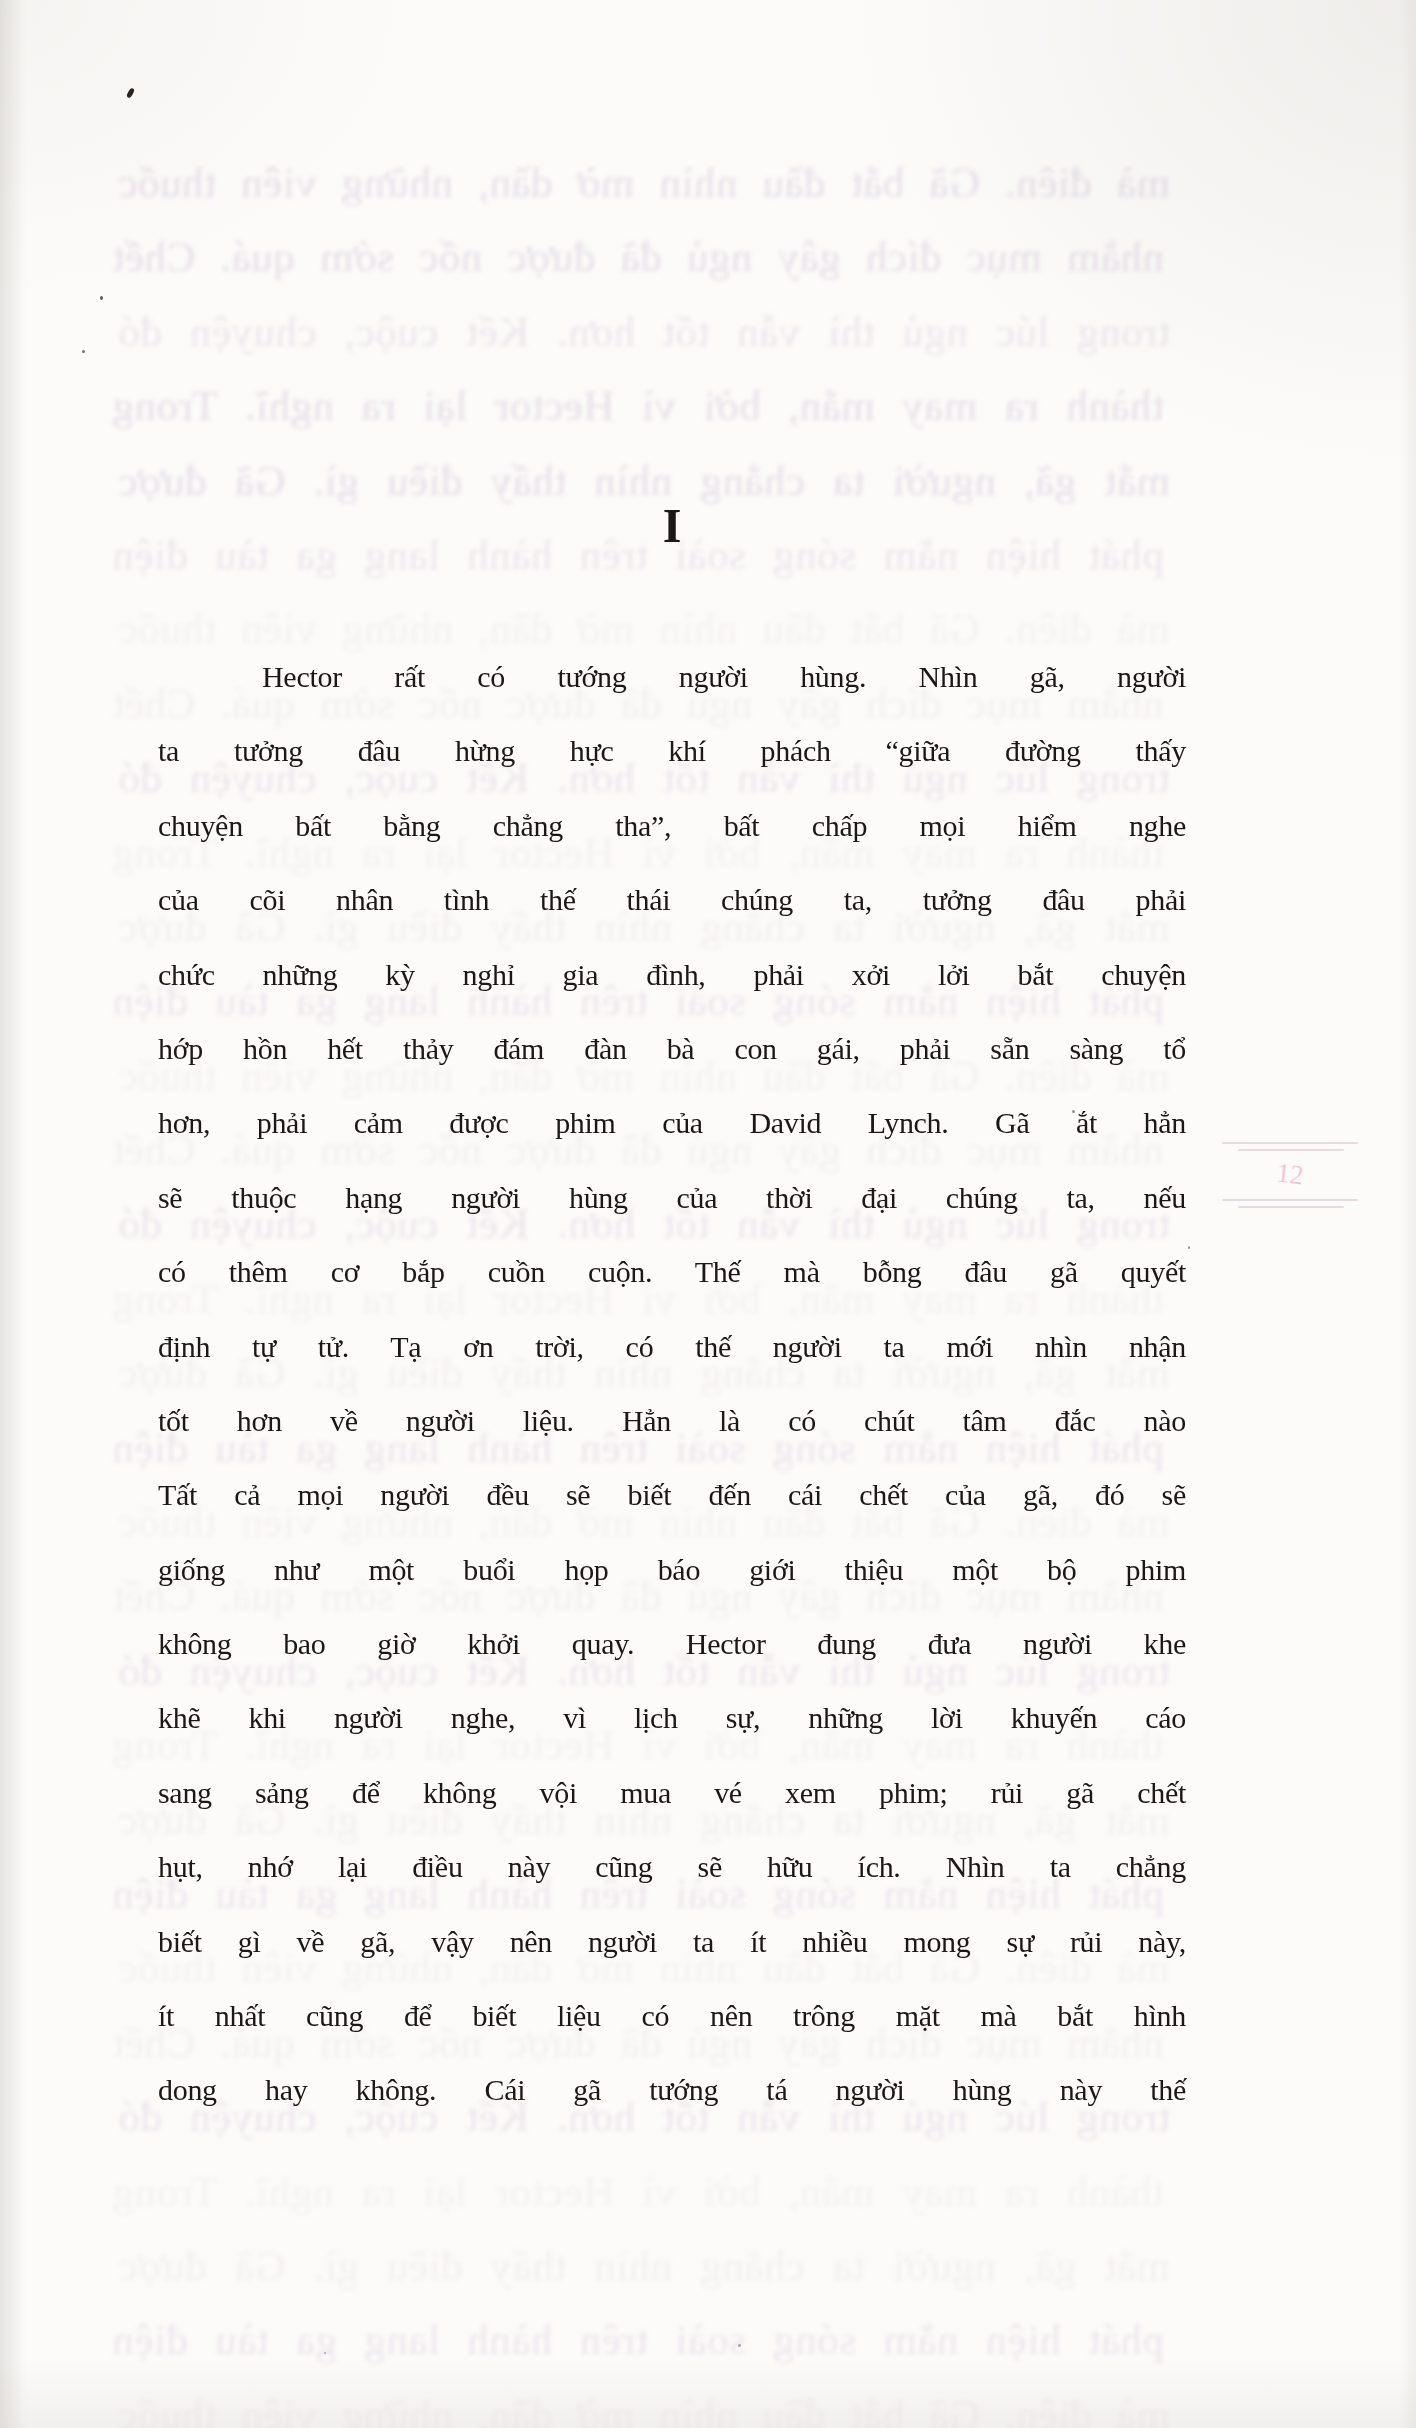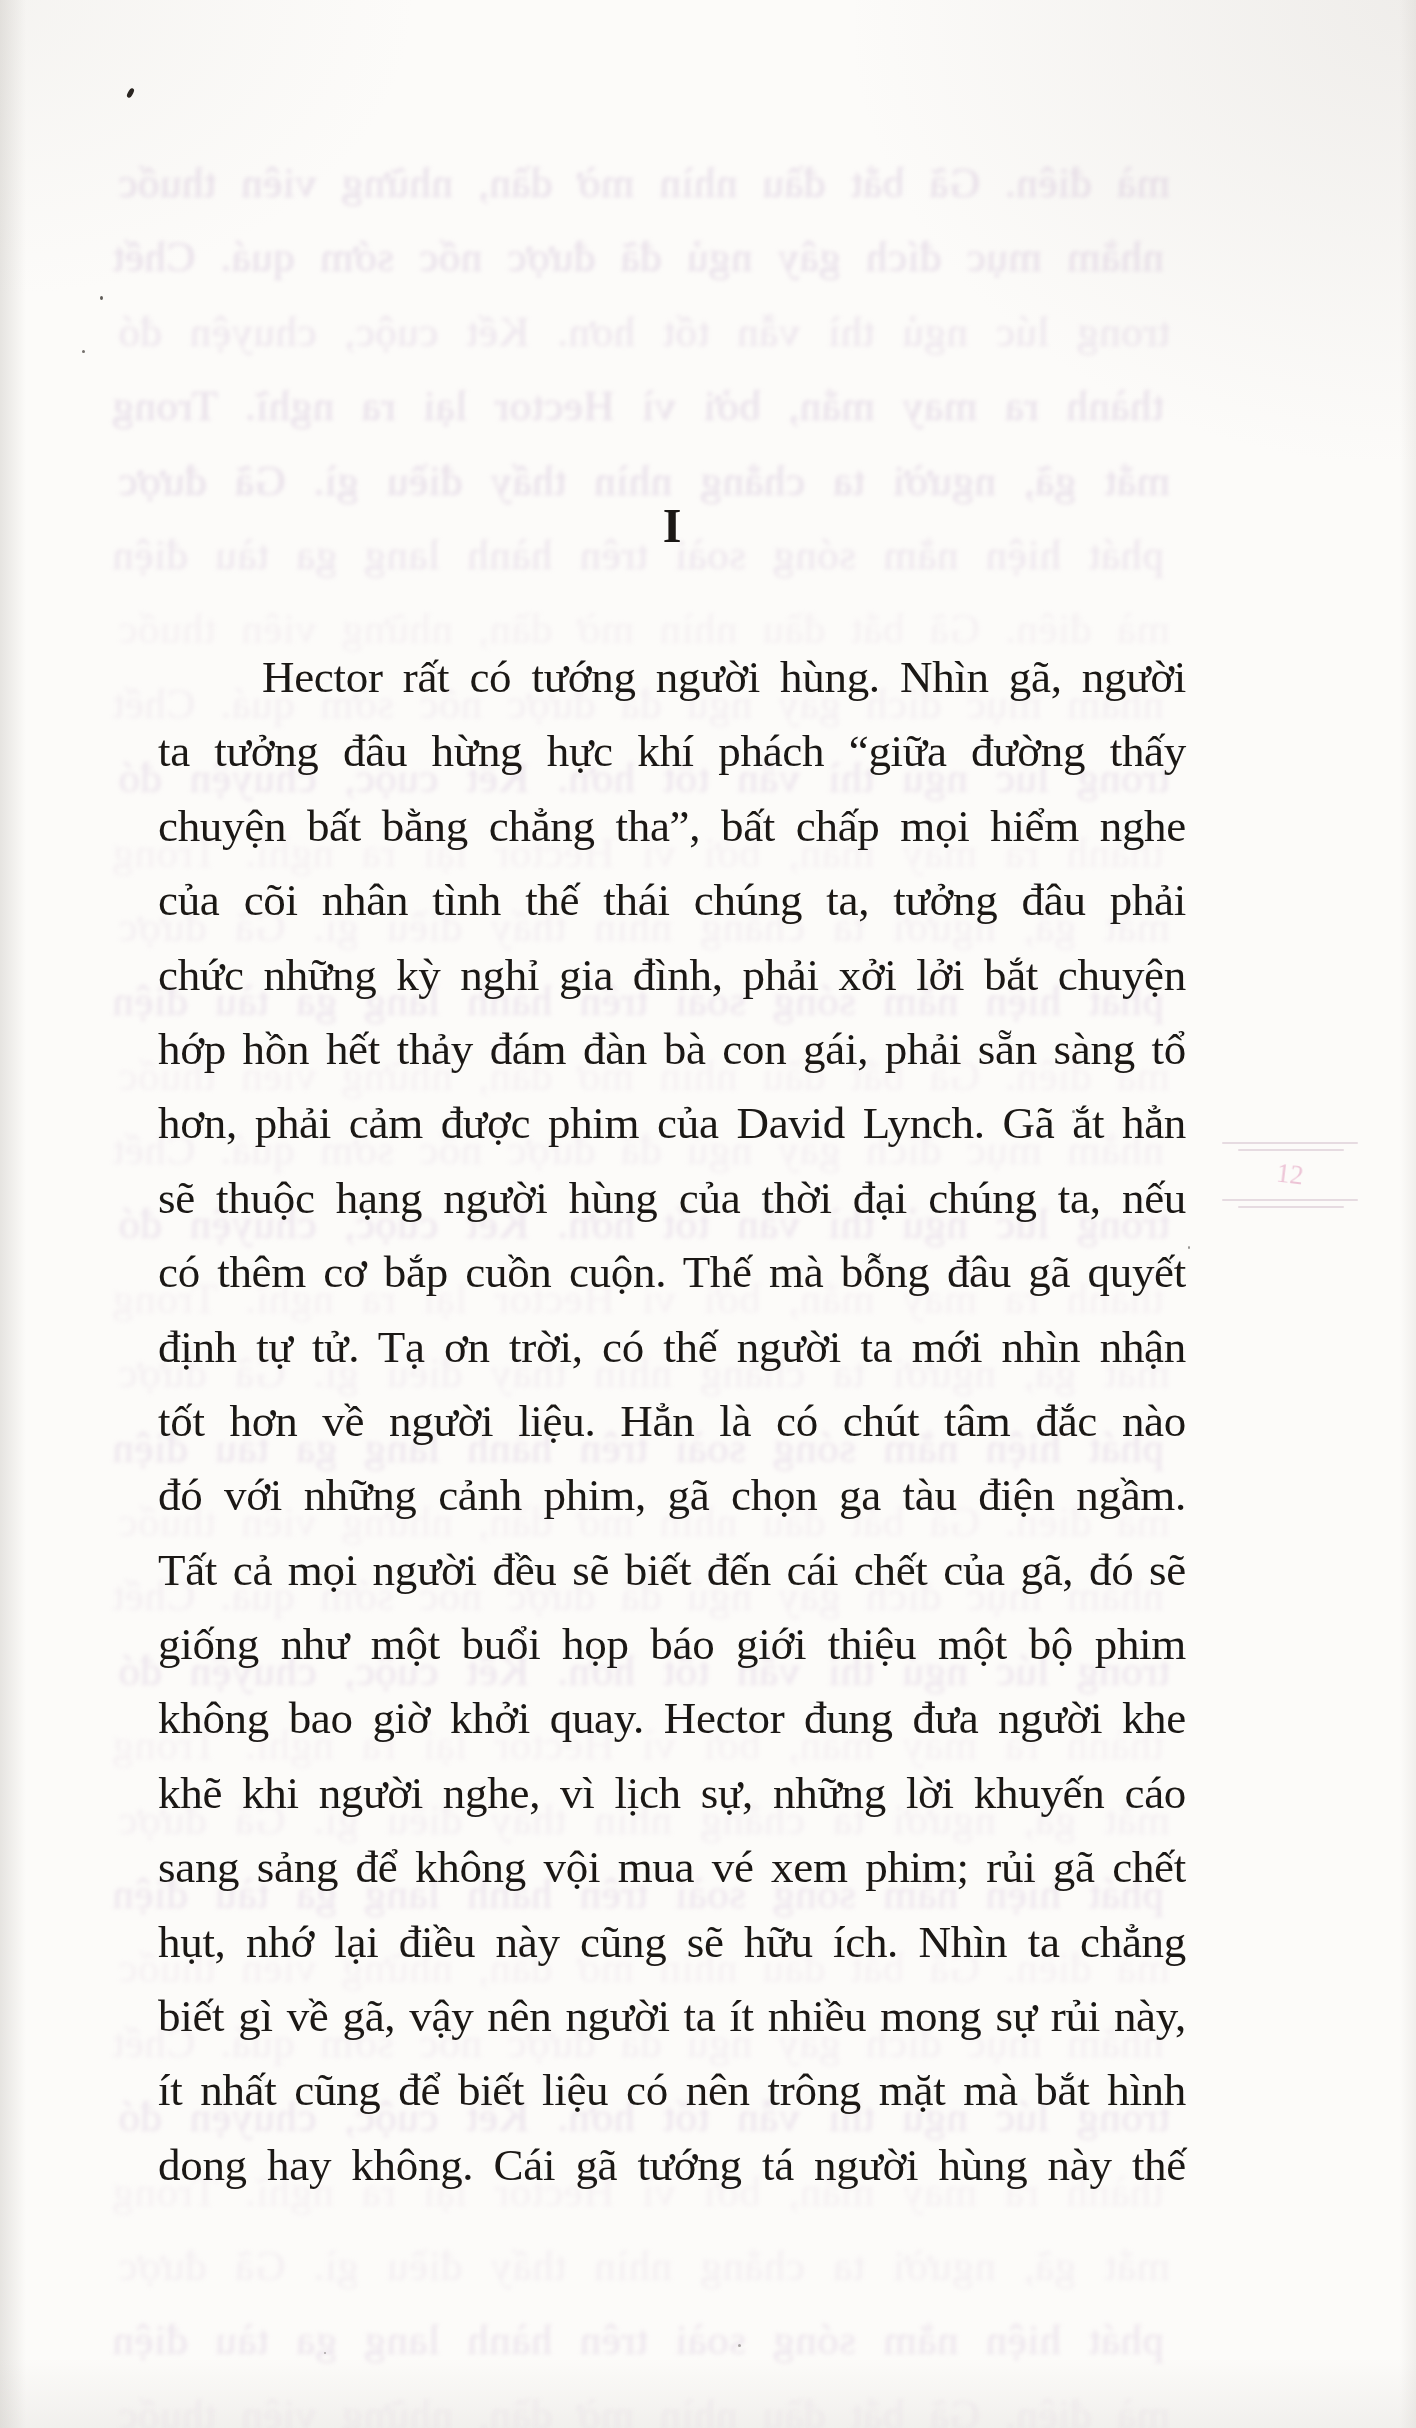--- a/index.html
+++ b/index.html
@@ -49,21 +49,21 @@
   .gline:nth-child(3n+7){opacity:.14;}
 
   .chapter{
     position:absolute;left:158px;top:498px;width:1028px;
     text-align:center;
     font-size:48px;font-weight:600;color:var(--ink);
   }
 
   .body-text{
     position:absolute;left:158px;top:640px;width:1028px;
-    font-size:45px;line-height:74.4px;color:var(--ink);
+    font-size:30px;line-height:74.4px;color:var(--ink);
     letter-spacing:-.3px;
   }
   .bline{
     height:74.4px;
     text-align:justify;text-align-last:justify;
     white-space:nowrap;
   }
   .bline.indent{padding-left:104px;}
 
   
@@ -146,21 +146,20 @@
       <div class="bline">ta tưởng đâu hừng hực khí phách “giữa đường thấy</div>
       <div class="bline">chuyện bất bằng chẳng tha”, bất chấp mọi hiểm nghe</div>
       <div class="bline">của cõi nhân tình thế thái chúng ta, tưởng đâu phải</div>
       <div class="bline">chức những kỳ nghỉ gia đình, phải xởi lởi bắt chuyện</div>
       <div class="bline">hớp hồn hết thảy đám đàn bà con gái, phải sẵn sàng tổ</div>
       <div class="bline">hơn, phải cảm được phim của David Lynch. Gã ắt hẳn</div>
       <div class="bline">sẽ thuộc hạng người hùng của thời đại chúng ta, nếu</div>
       <div class="bline">có thêm cơ bắp cuồn cuộn. Thế mà bỗng đâu gã quyết</div>
       <div class="bline">định tự tử. Tạ ơn trời, có thế người ta mới nhìn nhận</div>
       <div class="bline">tốt hơn về người liệu. Hẳn là có chút tâm đắc nào</div>
-      <div class="bline">đó với những cảnh phim, gã chọn ga tàu điện ngầm.</div>
       <div class="bline">Tất cả mọi người đều sẽ biết đến cái chết của gã, đó sẽ</div>
       <div class="bline">giống như một buổi họp báo giới thiệu một bộ phim</div>
       <div class="bline">không bao giờ khởi quay. Hector đung đưa người khe</div>
       <div class="bline">khẽ khi người nghe, vì lịch sự, những lời khuyến cáo</div>
       <div class="bline">sang sảng để không vội mua vé xem phim; rủi gã chết</div>
       <div class="bline">hụt, nhớ lại điều này cũng sẽ hữu ích. Nhìn ta chẳng</div>
       <div class="bline">biết gì về gã, vậy nên người ta ít nhiều mong sự rủi này,</div>
       <div class="bline">ít nhất cũng để biết liệu có nên trông mặt mà bắt hình</div>
       <div class="bline">dong hay không. Cái gã tướng tá người hùng này thế</div>
     </div>

